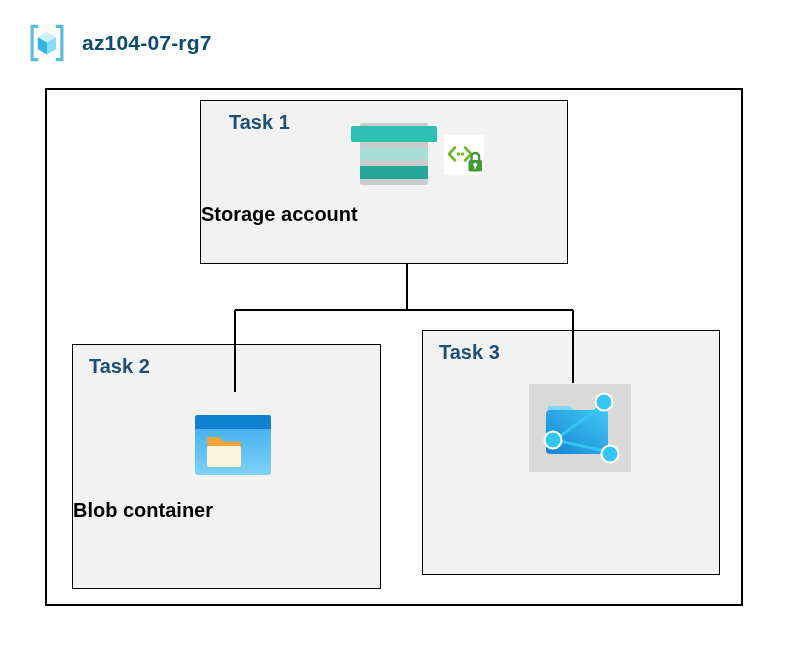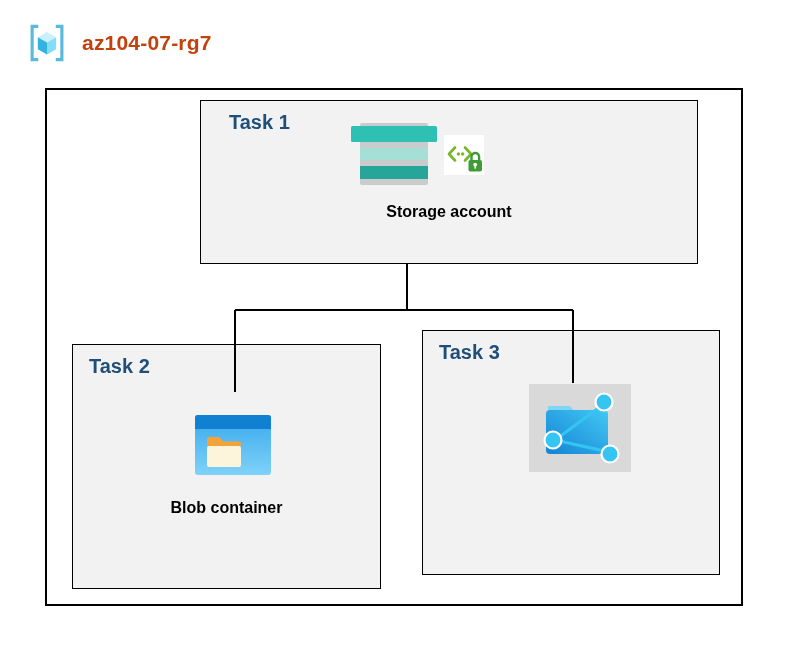--- a/index.html
+++ b/index.html
@@ -12,51 +12,51 @@
     overflow: hidden;
   }
   .rg-header {
     position: absolute;
     left: 26px; top: 22px;
     display: flex; align-items: center; gap: 14px;
   }
   .rg-title {
     font-size: 21px;
     font-weight: 700;
-    color: #c2410c;
+    color: #0c4a6e;
     letter-spacing: 0.2px;
   }
   .outer-box {
     position: absolute;
     left: 45px; top: 88px;
     width: 698px; height: 518px;
     border: 2px solid var(--box-border, #000000);
     background: #ffffff;
   }
   .task-box {
     position: absolute;
     background: var(--box-fill, #f2f2f2);
     border: 1.5px solid var(--box-border, #000000);
   }
-  .task1 { left: 200px; top: 100px; width: 498px; height: 164px; }
+  .task1 { left: 200px; top: 100px; width: 368px; height: 164px; }
   .task2 { left: 72px;  top: 344px; width: 309px; height: 245px; }
   .task3 { left: 422px; top: 330px; width: 298px; height: 245px; padding-left: 44px; }
   .task-label {
     position: absolute;
     left: 28px; top: 10px;
     font-size: 20px;
     font-weight: 700;
     color: var(--task-label, #1F4E79);
   }
   .task2 .task-label, .task3 .task-label { left: 16px; }
   .resource-label {
     position: absolute;
     left: 0; width: 100%;
-    text-align: center;
-    font-size: 16px;
+    text-align: left;
+    font-size: 20px;
     font-weight: 700;
     color: #000000;
   }
   .task1 .icon-row {
     position: absolute;
     left: 150px; top: 20px;
     display: flex; align-items: center; gap: 7px;
   }
   .task1 .resource-label { top: 102px; }
   .blob-icon-wrap { position: absolute; left: 120px; top: 60px; }

